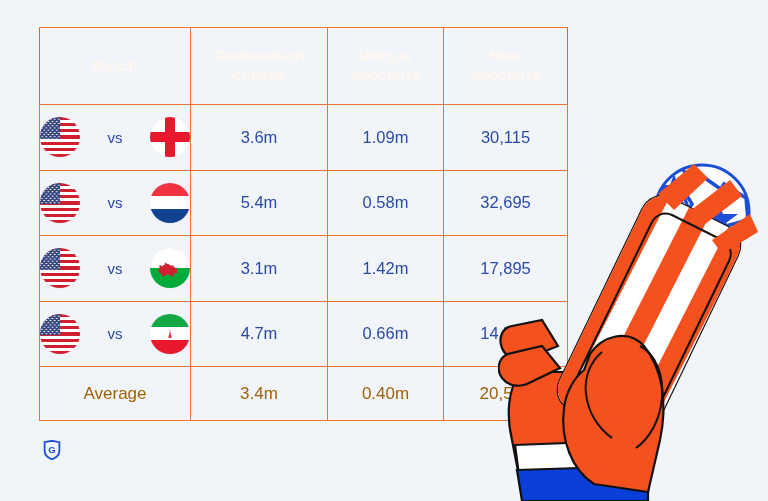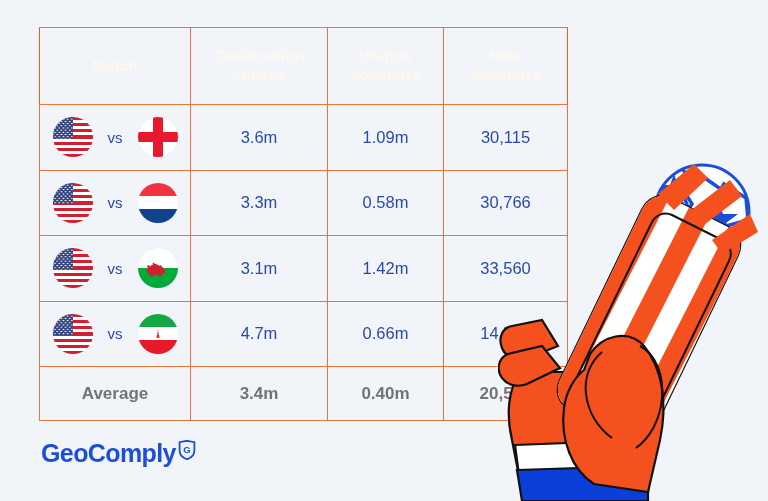--- a/index.html
+++ b/index.html
@@ -20,25 +20,25 @@
     background:#f1f5f9;
   }
   thead th{
     background:#f95a0c;color:#fff7ef;
     font-size:15.5px;font-weight:bold;line-height:1.22;
     height:76px;letter-spacing:.1px;border-color:#f7a477;
   }
   thead th.c1{border-left-color:#f95a0c;}
   thead th.c4{border-right-color:#f95a0c;}
   tbody td{height:64.5px;font-size:16.5px;color:#2a4aa8;font-weight:400;}
-  tbody tr.avg td{font-weight:bold;color:#737373;font-size:17px;height:53px;}
+  tbody tr.avg td{font-weight:normal;color:#a16207;font-size:17px;height:53px;}
   col.c1{width:151px}col.c2{width:137px}col.c3{width:116px}col.c4{width:124px}
 
   
-  .match{display:flex;align-items:center;justify-content:center;gap:15px;}
+  .match{display:flex;align-items:center;justify-content:space-between;gap:15px;}
   .vs{font-size:15px;color:#2a4aa8;font-weight:500;}
   .flag{width:40px;height:40px;border-radius:50%;overflow:hidden;position:relative;
         flex:0 0 auto;box-shadow:0 0 0 .5px rgba(0,0,0,.06);}
 
   
   .f-usa{background:#fff;}
   .f-usa .stripes{position:absolute;inset:0;
     background:repeating-linear-gradient(to bottom,#d0202f 0 3.08px,#fff 3.08px 6.16px);}
   .f-usa .canton{position:absolute;left:0;top:0;width:20px;height:21.5px;background:#2b3b7a;}
   .f-usa .canton .st{position:absolute;inset:0;
@@ -141,23 +141,23 @@
                   </span>
               </span>
               <span class="vs">vs</span>
               <span class="flag f-ned">
                 <span class="b1"></span>
                   <span class="b2"></span>
                   <span class="b3"></span>
               </span>
             </div>
           </td>
-          <td>3.3m</td>
+          <td>5.4m</td>
           <td>0.58m</td>
-          <td>30,766</td>
+          <td>32,695</td>
         </tr>
 
         <tr>
           <td>
             <div class="match">
               <span class="flag f-usa">
                 <span class="stripes"></span>
                   <span class="canton">
                     <span class="st"></span>
                   </span>
@@ -172,21 +172,21 @@
                     -.4 .8 -.2 1.4 .6 1.8 .8 .4 1.4 1 1.6 1.8 .8-.2 1.6 0 2.2 .6 -.8 .2 -1.2 .8 -1.2 1.6
                     0 .8 .4 1.4 1.2 1.8 -1 .4 -2 .2 -2.8-.4 -.2 1 -.8 1.8-1.8 2.2 .2 .8 0 1.6-.6 2.2
                     -.6-.6 -1.4-.8 -2.2-.6 -.6-1 -1.6-1.6 -2.8-1.6 -1.4 0 -2.6 .6 -3.4 1.6 -1 .4 -2 .2 -2.8-.4
                     .4-.8 .4-1.6 0-2.4 -.8 .4 -1.6 .4 -2.4 0 .6-.6 .8-1.2 .8-2z"></path>
                 </svg>
               </span>
             </div>
           </td>
           <td>3.1m</td>
           <td>1.42m</td>
-          <td>33,560</td>
+          <td>17,895</td>
         </tr>
 
         <tr>
           <td>
             <div class="match">
               <span class="flag f-usa">
                 <span class="stripes"></span>
                   <span class="canton">
                     <span class="st"></span>
                   </span>
@@ -291,21 +291,20 @@
       <g>
         <path d="M86 230 C76 238 68 252 66 268 C62 300 74 330 96 344 L150 352 L162 300
                  C170 262 164 228 146 206 C130 188 104 196 92 214 Z" fill="#f4511e" stroke="#111" stroke-width="2.2"></path>
         <path d="M104 212 C92 222 86 238 88 254 C90 272 100 288 114 298" fill="none" stroke="#111" stroke-width="2"></path>
         <path d="M142 206 C158 214 166 236 164 258 C162 280 152 298 138 308" fill="none" stroke="#111" stroke-width="2"></path>
       </g>
     </svg>
   </div>
 
   <div class="logo">
-    <span class="logo-text">GeoComply</span>
     <span class="logo-shield">
       <svg width="18" height="20" viewBox="0 0 18 20">
         <path d="M1.6 2.2 L9 .8 L16.4 2.2 L16.4 10.5 C16.4 15 13 18 9 19.3
                  C5 18 1.6 15 1.6 10.5 Z" fill="none" stroke="#1d4ed8" stroke-width="1.8"></path>
         <text x="9" y="13.2" font-family="'Liberation Sans',sans-serif" font-size="9.6" font-weight="bold" fill="#1d4ed8" text-anchor="middle">G</text>
       </svg>
     </span>
   </div>
 
 </div>

